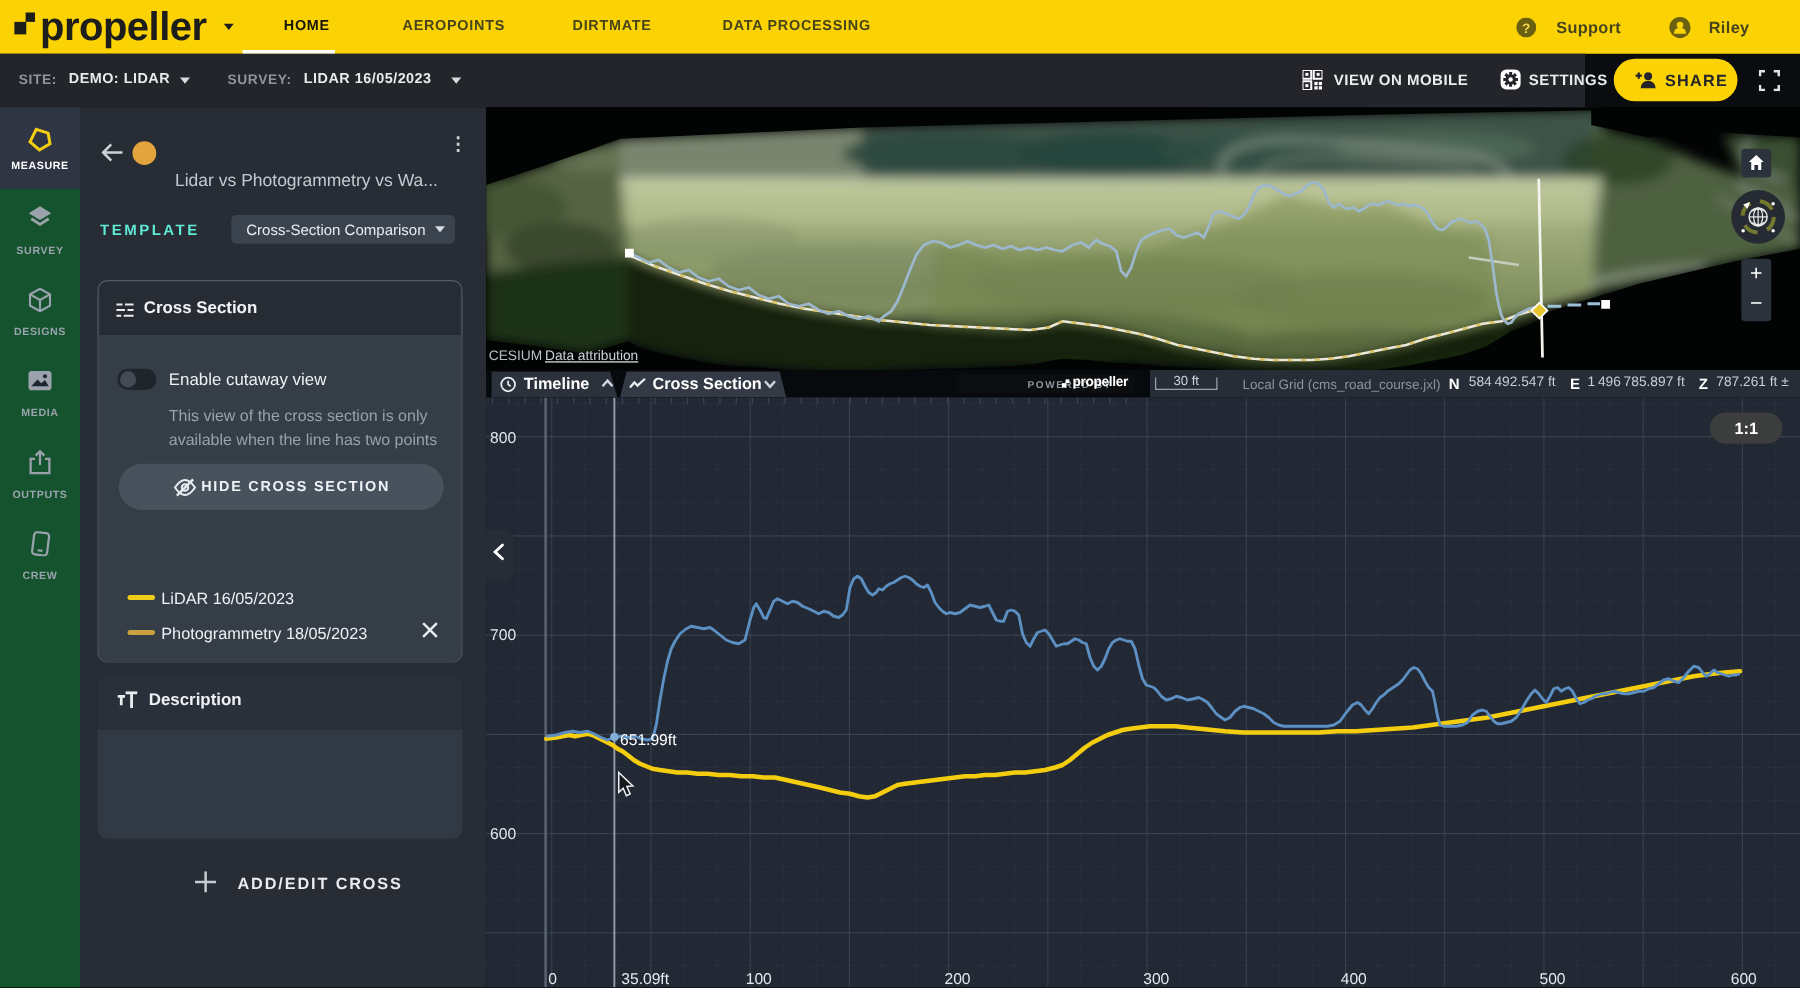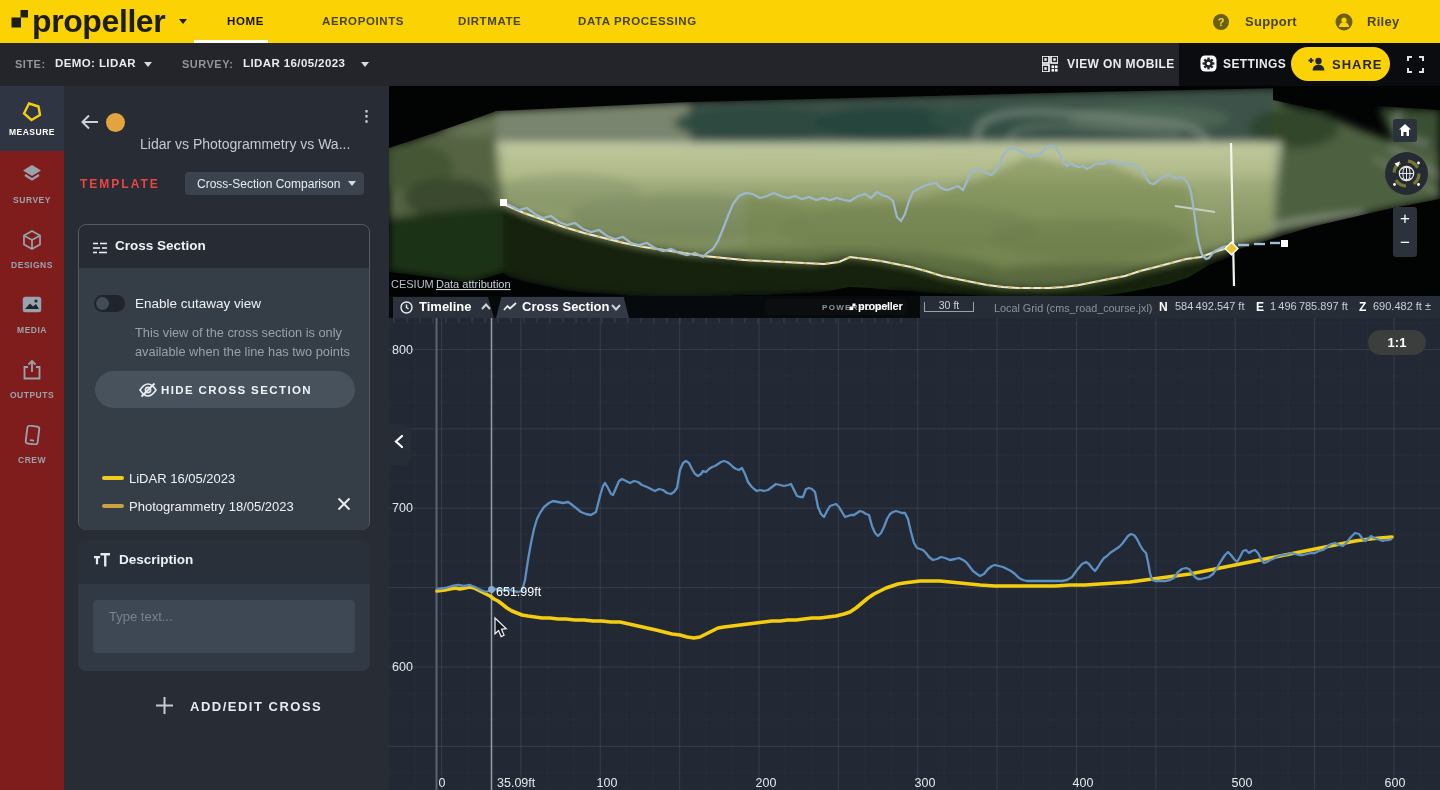--- a/index.html
+++ b/index.html
@@ -5,27 +5,27 @@
   * { margin:0; padding:0; box-sizing:border-box; }
   html,body { width:1440px; height:790px; overflow:hidden; background:#0a0c0f;
     font-family:"Liberation Sans", sans-serif; }
   .abs { position:absolute; }
   #stage { position:relative; width:1440px; height:790px; }
   
   #topbar { left:0; top:0; width:1440px; height:43px; background:#fbd304; }
   .navitem { position:absolute; top:0; height:43px; line-height:43px; font-size:11.5px;
     font-weight:bold; letter-spacing:0.6px; color:#47441a; }
   
-  #bar2 { left:0; top:43px; width:1179px; height:43px; background:#23252a; }
+  #bar2 { left:0; top:43px; width:1268px; height:43px; background:#23252a; }
   .b2lab { color:#8f959c; font-size:11px; font-weight:bold; letter-spacing:0.5px; }
   .b2val { color:#e9ebed; font-size:11.5px; font-weight:bold; letter-spacing:0.4px; }
   .caret { display:inline-block; width:0; height:0; border-left:4.5px solid transparent;
     border-right:4.5px solid transparent; border-top:5px solid #d7dade; vertical-align:middle; }
   
-  #sidebar { left:0; top:86px; width:64px; height:704px; background:#7f1d1d; }
+  #sidebar { left:0; top:86px; width:64px; height:704px; background:#14532d; }
   .sideitem { position:absolute; left:0; width:64px; height:64px; text-align:center; }
   .sideitem .lab { position:absolute; left:0; right:0; top:40px; font-size:8.5px;
     letter-spacing:.5px; color:#9aa3ad; font-weight:bold; }
   
   #panel { left:64px; top:86px; width:325px; height:704px; background:#272c35; }
   
   #map { left:389px; top:86px; width:1051px; height:210px; background:#000; }
   
   #tabrow { left:389px; top:296px; width:916px; height:22px; background:#070a0d; }
   #tabrow .right { position:absolute; left:531px; top:0; width:520px; height:22px; background:#272d37; }
@@ -160,21 +160,21 @@
 
   <div class="abs" id="panel">
 
     <svg class="abs" style="left:17px;top:28px" width="18" height="16" viewBox="0 0 18 16" fill="none" stroke="#cdd2d8" stroke-width="2">
       <path d="M17 8 H2 M8 1.5 L1.5 8 L8 14.5"></path>
     </svg>
     <div class="abs" style="left:42px;top:27px;width:19px;height:19px;border-radius:50%;background:#e3a43d;"></div>
     <div class="abs" style="left:76px;top:28px;font-size:14px;color:#c4cad1;margin-top:22px;">Lidar vs Photogrammetry vs Wa...</div>
     <div class="abs" style="left:295px;top:27px;color:#cdd2d8;font-size:15px;font-weight:bold;line-height:6px;">⋮</div>
 
-    <div class="abs" style="left:16px;top:91px;font-size:12px;font-weight:bold;letter-spacing:2px;color:#ef4444;">TEMPLATE</div>
+    <div class="abs" style="left:16px;top:91px;font-size:12px;font-weight:bold;letter-spacing:2px;color:#5eead4;">TEMPLATE</div>
     <div class="abs" style="left:121px;top:86px;width:179px;height:23px;border-radius:4px;background:#3a434e;">
       <span style="position:absolute;left:12px;top:5px;font-size:12px;color:#e8ecf0;">Cross-Section Comparison</span>
       <span class="caret" style="position:absolute;right:8px;top:9px;"></span>
     </div>
 
     <div class="abs" style="left:14px;top:138px;width:292px;height:306px;border:1px solid #525b66;border-radius:8px;background:#262b34;">
       <svg class="abs" style="left:14px;top:17px" width="14" height="12" viewBox="0 0 14 12" stroke="#e8ecf0" stroke-width="1.6">
         <line x1="0" y1="1.5" x2="5" y2="1.5"></line>
           <line x1="7" y1="1.5" x2="14" y2="1.5"></line>
         <line x1="0" y1="6" x2="7" y2="6"></line>
@@ -208,23 +208,20 @@
       </div>
     </div>
 
     <div class="abs" style="left:14px;top:454px;width:292px;height:131px;border-radius:8px;background:#2a303a;">
       <svg class="abs" style="left:16px;top:13px" width="16" height="14" viewBox="0 0 16 14" fill="#e8ecf0">
         <path d="M0 3 h6 v2.2 h-1.9 v6 h-2.2 v-6 H0 z"></path>
         <path d="M6.5 0 h9.5 v2.4 h-3.6 v11 h-2.3 v-11 H6.5 z"></path>
       </svg>
       <div class="abs" style="left:41px;top:12px;font-size:13.5px;font-weight:bold;color:#eef1f4;">Description</div>
       <div class="abs" style="left:0px;top:44px;width:292px;height:87px;background:#313945;border-radius:0 0 8px 8px;"></div>
-      <div class="abs" style="left:15px;top:60px;width:262px;height:53px;background:#3d4854;border-radius:4px;">
-        <div style="position:absolute;left:16px;top:9px;font-size:13px;color:#79828e;">Type text...</div>
-      </div>
     </div>
 
     <svg class="abs" style="left:92px;top:611px" width="17" height="17" viewBox="0 0 17 17" stroke="#c6ccd3" stroke-width="2">
       <line x1="8.5" y1="0" x2="8.5" y2="17"></line>
         <line x1="0" y1="8.5" x2="17" y2="8.5"></line>
     </svg>
     <div class="abs" style="left:126px;top:613px;font-size:13px;font-weight:bold;letter-spacing:1.5px;color:#e8ecf0;">ADD/EDIT CROSS</div>
   </div>
 
   <div class="abs" id="map">
@@ -369,21 +366,21 @@
     <div class="abs" style="left:770px;top:4px;font-size:12px;color:#fff;font-weight:bold;">
         <span style="position:absolute;left:0;">N</span>
         <span style="position:absolute;left:16px;font-size:11px;color:#c9ced4;font-weight:normal;white-space:nowrap;">584 492.547 ft</span>
       </div>
     <div class="abs" style="left:867px;top:4px;font-size:12px;color:#fff;font-weight:bold;">
         <span style="position:absolute;left:0;">E</span>
         <span style="position:absolute;left:14px;font-size:11px;color:#c9ced4;font-weight:normal;white-space:nowrap;">1 496 785.897 ft</span>
       </div>
     <div class="abs" style="left:970px;top:4px;font-size:12px;color:#fff;font-weight:bold;">
         <span style="position:absolute;left:0;">Z</span>
-        <span style="position:absolute;left:14px;font-size:11px;color:#c9ced4;font-weight:normal;white-space:nowrap;">690.482 ft ±</span>
+        <span style="position:absolute;left:14px;font-size:11px;color:#c9ced4;font-weight:normal;white-space:nowrap;">787.261 ft ±</span>
       </div>
   </div>
 
   <div class="abs" id="chart">
   <svg width="1051" height="472" viewBox="0 0 1051 472">
     <defs>
       <pattern id="gmin" width="26.458" height="26.458" patternUnits="userSpaceOnUse" x="52" y="31">
         <path d="M26.458 0 H0 V26.458" fill="none" stroke="rgba(150,165,186,0.14)" stroke-width="1" stroke-dasharray="1.5 2.5"></path>
       </pattern>
       <pattern id="gmaj" width="79.375" height="79.375" patternUnits="userSpaceOnUse" x="52" y="31">

